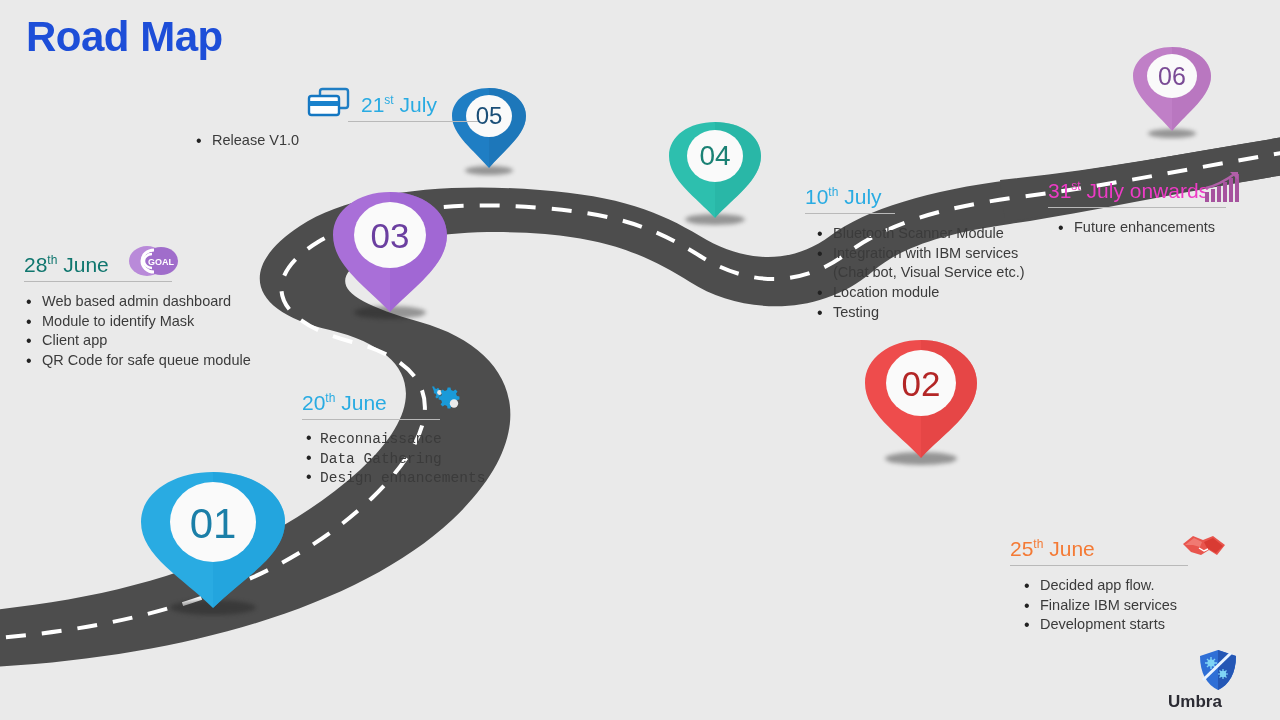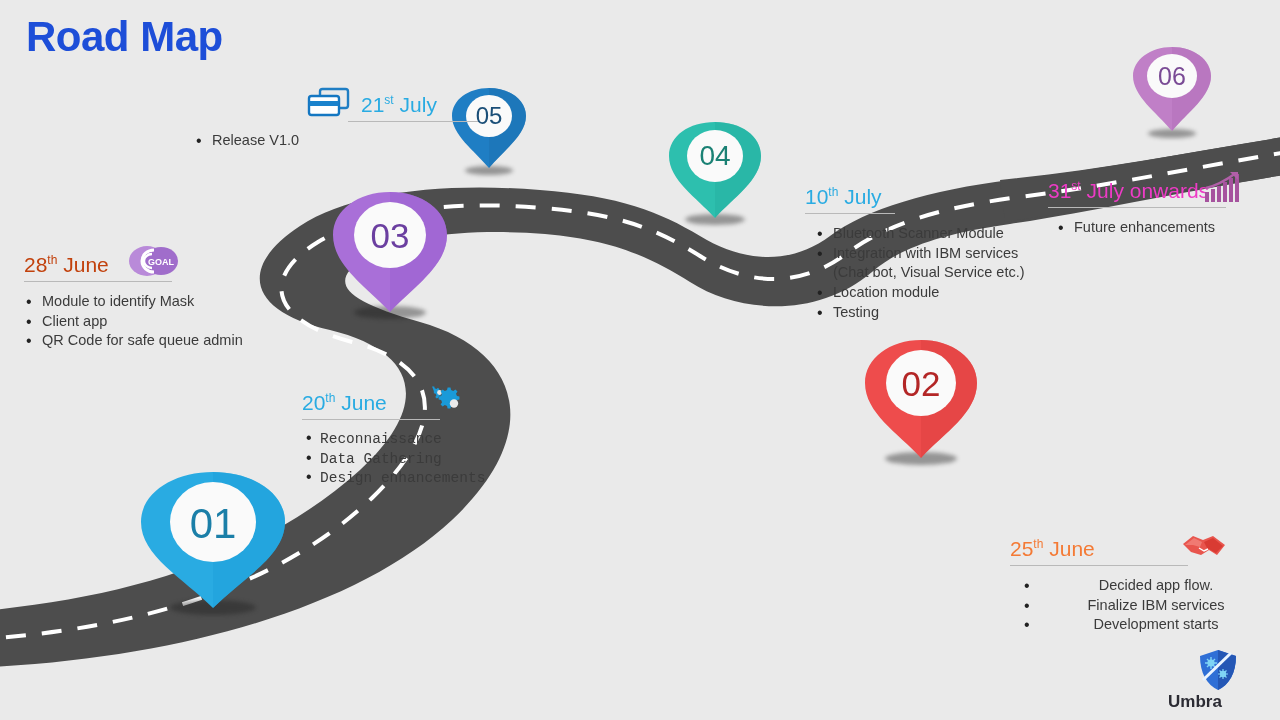--- a/index.html
+++ b/index.html
@@ -185,39 +185,40 @@
       </span>
     </div>
     <div class="date-underline" style="margin-left:160px; width:130px;"></div>
     <ul class="bullets" style="margin-left:6px; margin-top:9px;">
       <li>Release V1.0</li>
     </ul>
   </div>
 
   <div class="block" style="left:24px; top:244px; width:290px;">
     <div class="date-row" style="gap:18px;">
-      <span class="date-head" style="color:#c2410c;">
+      <span class="date-head" style="color:#0f766e;">
         <span>28</span><sup>th</sup>
         <span>June</span>
       </span>
       <span class="icon-slot">
         <svg width="52" height="34" viewBox="0 0 52 34">
           <ellipse cx="20" cy="17" rx="18" ry="15" fill="#b98ad9"></ellipse>
           <ellipse cx="34" cy="17" rx="17" ry="14" fill="#a06dcb"></ellipse>
           <path d="M27 6 A12 11 0 1 0 27 28" fill="none" stroke="#fff" stroke-width="3"></path>
           <path d="M25 10 A8 7 0 1 0 25 24" fill="none" stroke="#fff" stroke-width="2.4"></path>
           <text x="34" y="21" font-family="Liberation Sans, sans-serif" font-size="9" font-weight="bold" fill="#fff" text-anchor="middle">GOAL</text>
         </svg>
       </span>
     </div>
     <div class="date-underline" style="width:148px;"></div>
     <ul class="bullets" style="margin-top:10px;">
+      <li>Web based admin dashboard</li>
       <li>Module to identify Mask</li>
       <li>Client app</li>
-      <li>QR Code for safe queue admin</li>
+      <li>QR Code for safe queue module</li>
     </ul>
   </div>
 
   <div class="block" style="left:302px; top:384px; width:260px;">
     <div class="date-row" style="gap:40px;">
       <span class="date-head" style="color:#29abe2;">
         <span>20</span><sup>th</sup>
         <span>June</span>
       </span>
       <span class="icon-slot">
@@ -294,21 +295,21 @@
       <span class="icon-slot">
         <svg width="50" height="32" viewBox="0 0 50 32">
           <path d="M4 14 L14 6 L24 10 L34 6 L46 15 L38 25 L30 20 L22 25 L12 22 Z" fill="#e8453c" opacity="0.9"></path>
           <path d="M6 15 L15 8 L23 12 L21 17 L14 15 Z" fill="#f07a72"></path>
           <path d="M25 12 L34 8 L44 16 L37 23 L28 18 Z" fill="#d93b33"></path>
           <path d="M20 18 l5 3 l4 -2" fill="none" stroke="#fff" stroke-width="1.4"></path>
         </svg>
       </span>
     </div>
     <div class="date-underline" style="width:178px;"></div>
-    <ul class="bullets" style="margin-left:12px; margin-top:10px;text-align:center;">
+    <ul class="bullets" style="margin-left:12px; margin-top:10px;">
       <li>Decided app flow.</li>
       <li>Finalize IBM services</li>
       <li>Development starts</li>
     </ul>
   </div>
 
   <div class="logo">
     <svg width="40" height="42" viewBox="0 0 40 42" style="display:block;margin:0 auto;">
       <path d="M20 1 L38 7 C 38 24, 31 36, 20 41 C 9 36, 2 24, 2 7 Z" fill="#2f6fd6"></path>
       <path d="M20 1 L38 7 C 38 24, 31 36, 20 41 Z" fill="#2457b5"></path>

